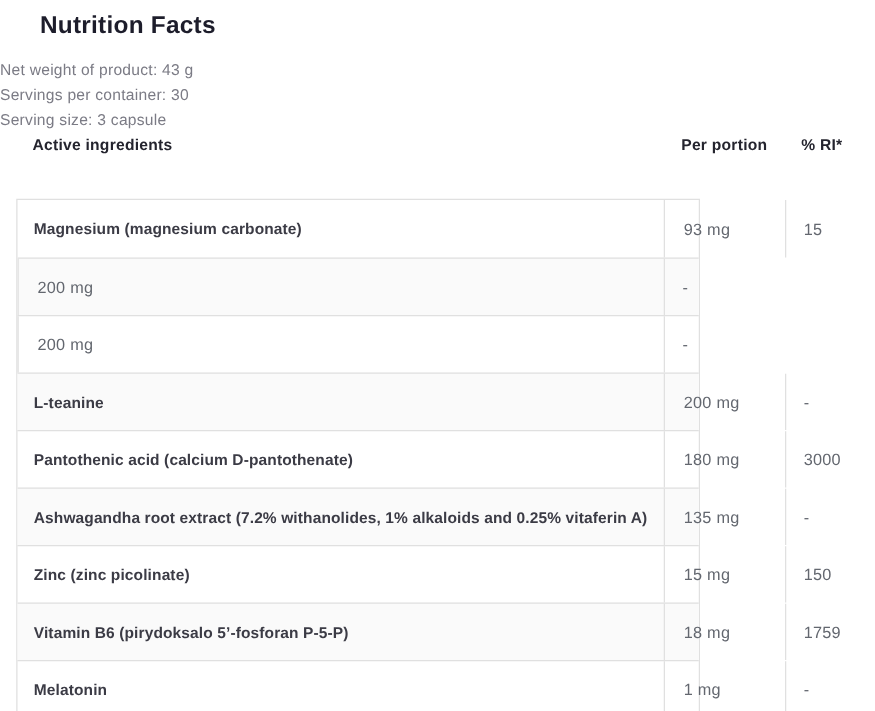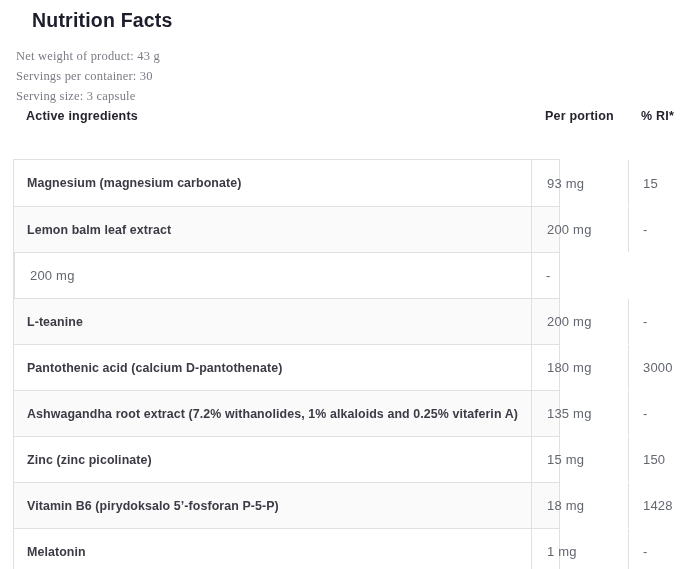--- a/index.html
+++ b/index.html
@@ -27,26 +27,25 @@
     left: 10px; top: 9px;
     font-size: 19.5px;
     font-weight: 700;
     letter-spacing: 0.2px;
     color: var(--title);
     margin-left: 22px;
   }
 
   .meta {
     position: absolute;
-    left: 16px; top: 46px;
+    left: 0; top: 46px;
     font-size: 12.5px;
     line-height: 20px;
     color: var(--meta-text);
     letter-spacing: 0.2px;
-    font-family: Liberation Serif, serif;
   }
 
   .head-row {
     position: absolute;
     left: 13px; top: 109px;
     width: 679px;
     display: grid;
     grid-template-columns: 517px 97px 65px;
     font-size: 12.5px;
     font-weight: 700;
@@ -115,21 +114,20 @@
 
   <div class="nutri-table">
     <div>
   <div class="t-row">
     <div class="t-cell ingredient">Magnesium (magnesium carbonate)</div>
     <div class="t-cell portion">93 mg</div>
     <div class="t-cell ri">15</div>
   </div>
 
   <div class="t-row">
-    <div class="t-cell ingredient">Lemon balm leaf extract</div>
     <div class="t-cell portion">200 mg</div>
     <div class="t-cell ri">-</div>
   </div>
 
   <div class="t-row">
     <div class="t-cell portion">200 mg</div>
     <div class="t-cell ri">-</div>
   </div>
 
   <div class="t-row">
@@ -152,21 +150,21 @@
 
   <div class="t-row">
     <div class="t-cell ingredient">Zinc (zinc picolinate)</div>
     <div class="t-cell portion">15 mg</div>
     <div class="t-cell ri">150</div>
   </div>
 
   <div class="t-row">
     <div class="t-cell ingredient">Vitamin B6 (pirydoksalo 5’-fosforan P-5-P)</div>
     <div class="t-cell portion">18 mg</div>
-    <div class="t-cell ri">1428</div>
+    <div class="t-cell ri">1759</div>
   </div>
 
   <div class="t-row">
     <div class="t-cell ingredient">Melatonin</div>
     <div class="t-cell portion">1 mg</div>
     <div class="t-cell ri">-</div>
   </div>
 </div>
   </div>
 

